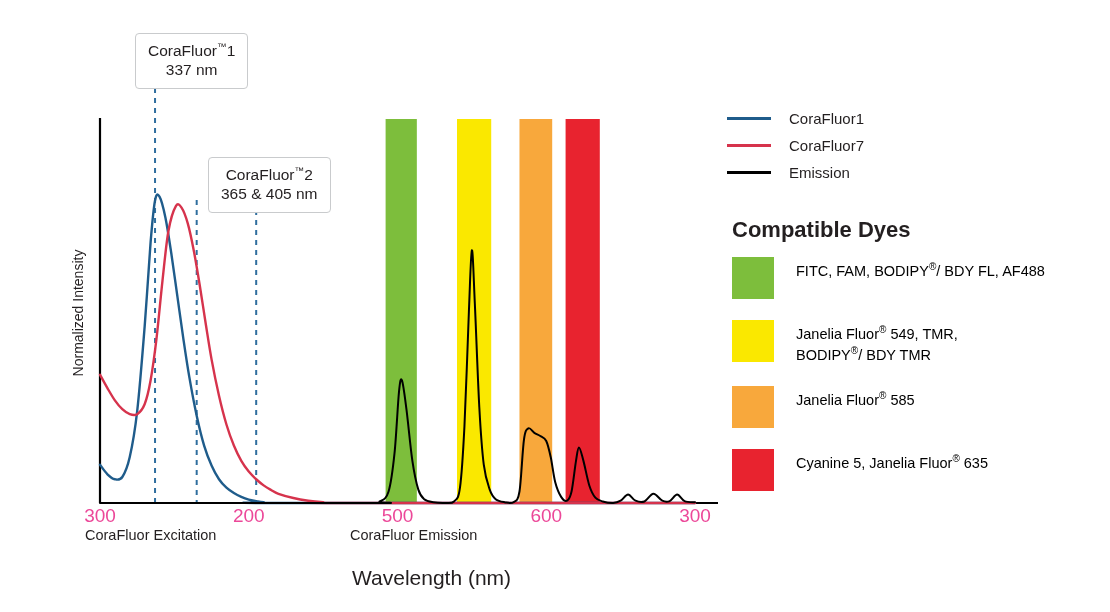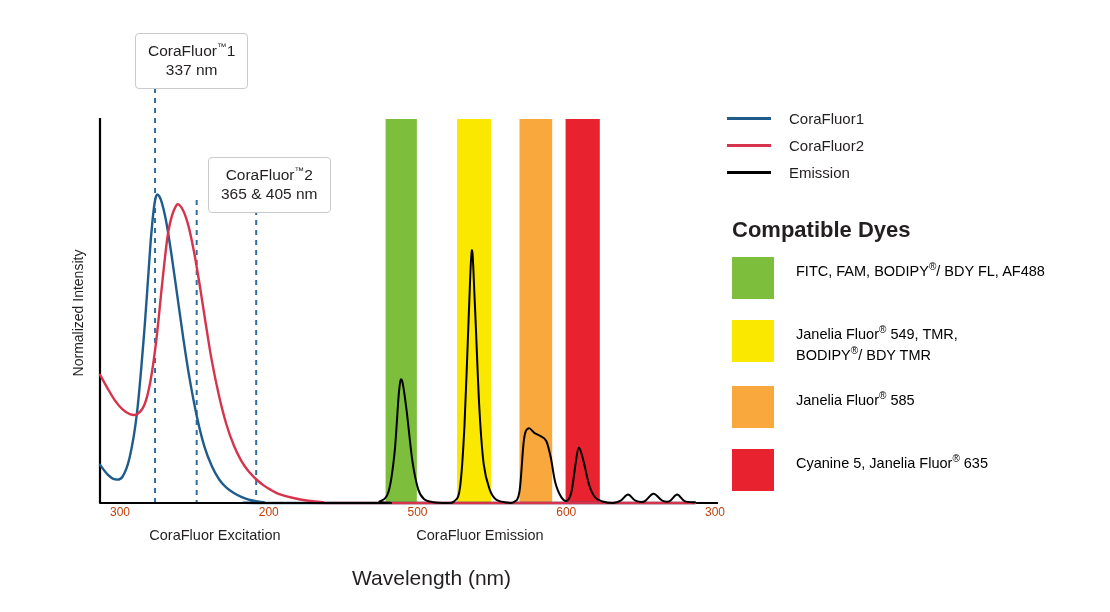--- a/index.html
+++ b/index.html
@@ -25,24 +25,24 @@
 
   .axis-title{
     position:absolute;font-size:21px;color:#231f20;white-space:nowrap;
   }
   #xlabel{left:352px;top:566px;}
   #ylabel{
     left:-22px;top:305px;width:200px;text-align:center;
     transform:rotate(-90deg);transform-origin:center center;
     font-size:14px;
   }
-  .tick-label{position:absolute;font-size:12px;color:#c2410c;
-    width:60px;text-align:right;}
+  .tick-label{position:absolute;font-size:19px;color:#ec4899;
+    width:60px;text-align:center;}
   .region-label{position:absolute;font-size:14.5px;color:#231f20;
-    width:260px;text-align:center;}
+    width:260px;text-align:left;}
 
   
   #right-panel{position:absolute;left:727px;top:105px;width:375px;}
   .legend-row{display:flex;align-items:center;height:27px;}
   .legend-swatch-line{width:44px;height:3px;margin-right:18px;flex:0 0 auto;}
   .legend-text{font-size:15px;color:#231f20;white-space:nowrap;}
 
   #dyes-title{font-size:22px;font-weight:bold;color:#231f20;margin:31px 0 14px 5px;}
   .dye-row{display:flex;align-items:flex-start;margin-bottom:21px;}
   .dye-swatch{width:42px;height:42px;margin:0 22px 0 5px;flex:0 0 auto;}
@@ -102,21 +102,21 @@
   <div class="region-label" id="region-emi" style="left:350px;top:527px;">CoraFluor Emission</div>
 
   <div id="right-panel">
     <div id="legend">
         <div class="legend-row">
           <span class="legend-swatch-line" style="background: rgb(31, 92, 139);"></span>
           <span class="legend-text">CoraFluor⁤1</span>
         </div>
         <div class="legend-row">
           <span class="legend-swatch-line" style="background: rgb(214, 51, 76);"></span>
-          <span class="legend-text">CoraFluor⁤2</span>
+          <span class="legend-text">CoraFluor⁤7</span>
         </div>
         <div class="legend-row">
           <span class="legend-swatch-line" style="background: rgb(0, 0, 0);"></span>
           <span class="legend-text">Emission</span>
         </div>
       </div>
     <div id="dyes-title">Compatible Dyes</div>
     <div id="dyes-list">
         <div class="dye-row">
           <span class="dye-swatch" style="background: rgb(125, 190, 60);"></span>

